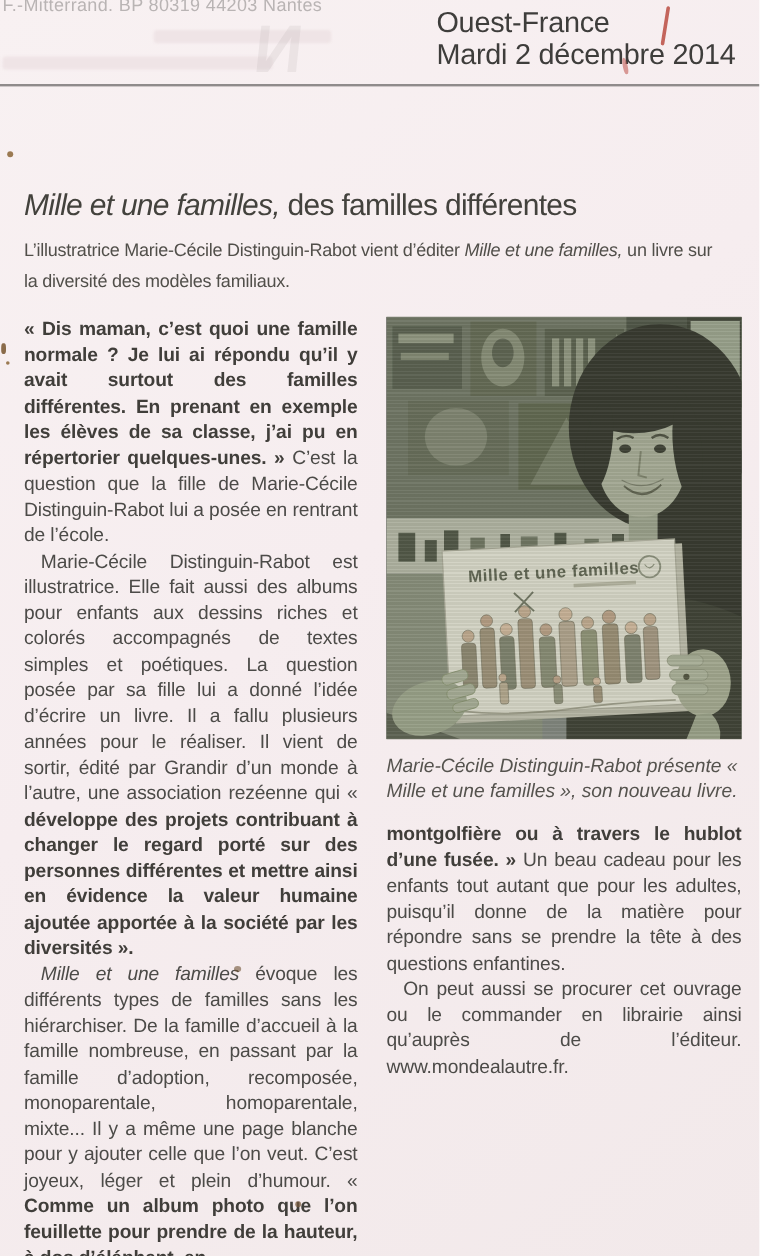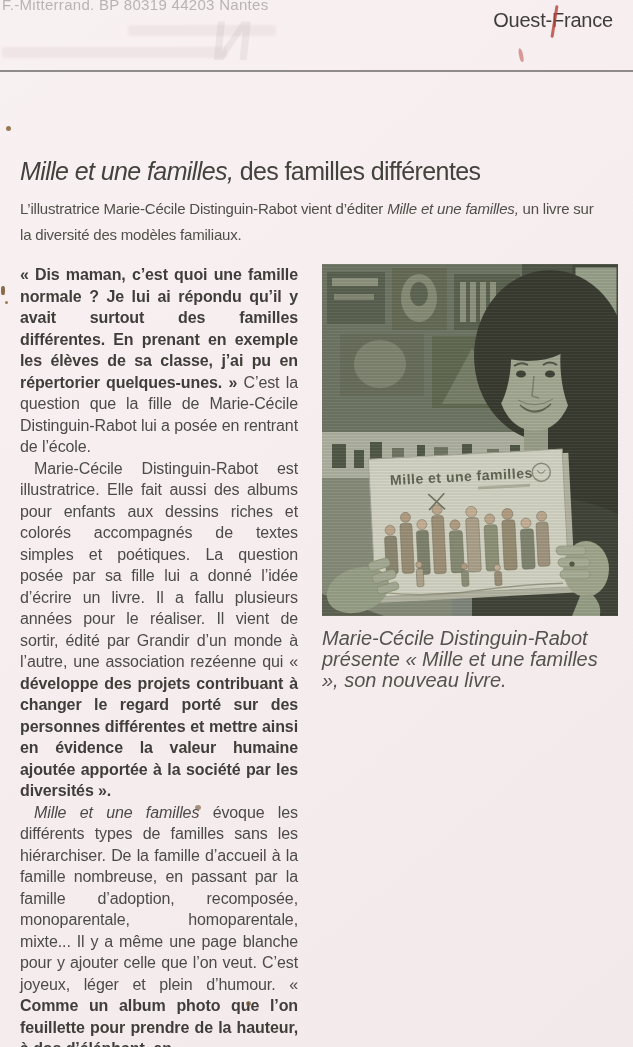--- a/index.html
+++ b/index.html
@@ -19,21 +19,21 @@
   .ghost-line{position:absolute;background:#efe4e6;border-radius:3px;filter:blur(1px);}
   .ghost-line1{left:128px;top:25px;width:148px;height:11px;}
   .ghost-line2{left:2px;top:47px;width:225px;height:11px;}
   .ghost-n{
     position:absolute;left:212px;top:8px;
     font-size:56px;font-weight:bold;color:rgba(150,140,142,.12);
     transform:scaleX(-1) skewX(6deg);
   }
   .masthead-right{
     position:absolute;right:20px;top:7px;text-align:left;
-    font-size:20px;line-height:26px;color:#3e3d3b;letter-spacing:-.2px;
+    font-size:24px;line-height:26px;color:#3e3d3b;letter-spacing:-.2px;
   }
   .red-slash{
     position:absolute;left:553px;top:5px;width:3px;height:33px;
     background:#b74237;opacity:.8;transform:rotate(9deg);border-radius:2px;
   }
   .red-mark2{
     position:absolute;left:519px;top:48px;width:4px;height:14px;
     background:#c0524a;opacity:.55;transform:rotate(-12deg);
     border-radius:50% 50% 40% 40%;
   }
@@ -63,21 +63,21 @@
   
   .photo{
     position:relative;width:296px;height:352px;background:#7f8472;overflow:hidden;
   }
   .photo::after{
     content:"";position:absolute;inset:0;pointer-events:none;
     background:repeating-linear-gradient(0deg,
       rgba(255,255,255,.05) 0 1px, rgba(40,45,30,.06) 1px 3px);
   }
   .caption{
-    margin-top:12px;font-style:italic;font-size:20px;line-height:21px;color:#55534e;
+    margin-top:12px;font-style:italic;font-size:16px;line-height:21px;color:#55534e;
   }
   .cont{margin-top:15px;}
   
   .speck{position:absolute;border-radius:50%;}
   .speck1{left:6px;top:126px;width:5px;height:5px;background:#9b7a52;}
   .speck2{left:1px;top:286px;width:4px;height:9px;background:#8a6b4a;border-radius:40%;}
   .speck3{left:5px;top:301px;width:3px;height:3px;background:#9b7a52;}
   .speck4{left:195px;top:805px;width:6px;height:5px;background:#6f5336;opacity:.6;}
   .speck5{left:246px;top:1001px;width:5px;height:5px;background:#7a5c40;opacity:.7;}
 </style>
@@ -86,20 +86,21 @@
 
 <div class="page">
 
   <div class="masthead-address">F.-Mitterrand. BP 80319 44203 Nantes</div>
   <div class="ghost-line ghost-line1"></div>
   <div class="ghost-line ghost-line2"></div>
   <div class="ghost-n">N</div>
 
   <div class="masthead-right">
     <div>Ouest-France</div>
+    <div>Mardi 2 décembre 2014</div>
   </div>
   <div class="red-slash"></div>
   <div class="red-mark2"></div>
   <div class="top-rule"></div>
 
   <div class="headline">
     <span class="it">Mille et une familles,</span><span> des familles différentes</span>
   </div>
   <div class="subhead"><span class="s-r">L’illustratrice Marie-Cécile Distinguin-Rabot vient d’éditer </span><span class="s-i">Mille et une familles,</span><span class="s-r"> un livre sur la diversité des modèles familiaux.</span></div>
 
@@ -230,20 +231,22 @@
             <path d="M270,330 Q280,340 278,352 L250,352 Q255,340 258,332 Z" fill="#9aa088"></path>
           </g>
 
           <rect x="0" y="0" width="296" height="352" fill="rgba(118,124,98,0.08)"></rect>
         </svg>
       </div>
 
       <div class="caption"><span class="s-i">Marie-Cécile Distinguin-Rabot présente « Mille et une familles », son nouveau livre.</span></div>
 
       <div class="cont body-text">
+        <p><span class="s-b">montgolfière ou à travers le hublot d’une fusée. » </span><span class="s-r">Un beau cadeau pour les enfants tout autant que pour les adultes, puisqu’il donne de la matière pour répondre sans se prendre la tête à des questions enfantines.</span></p>
+        <p><span class="s-r">On peut aussi se procurer cet ouvrage ou le commander en librairie ainsi qu’auprès de l’éditeur. www.mondealautre.fr.</span></p>
       </div>
     </div>
   </div>
 
   <div class="speck speck1"></div>
   <div class="speck speck2"></div>
   <div class="speck speck3"></div>
   <div class="speck speck4"></div>
   <div class="speck speck5"></div>
 

